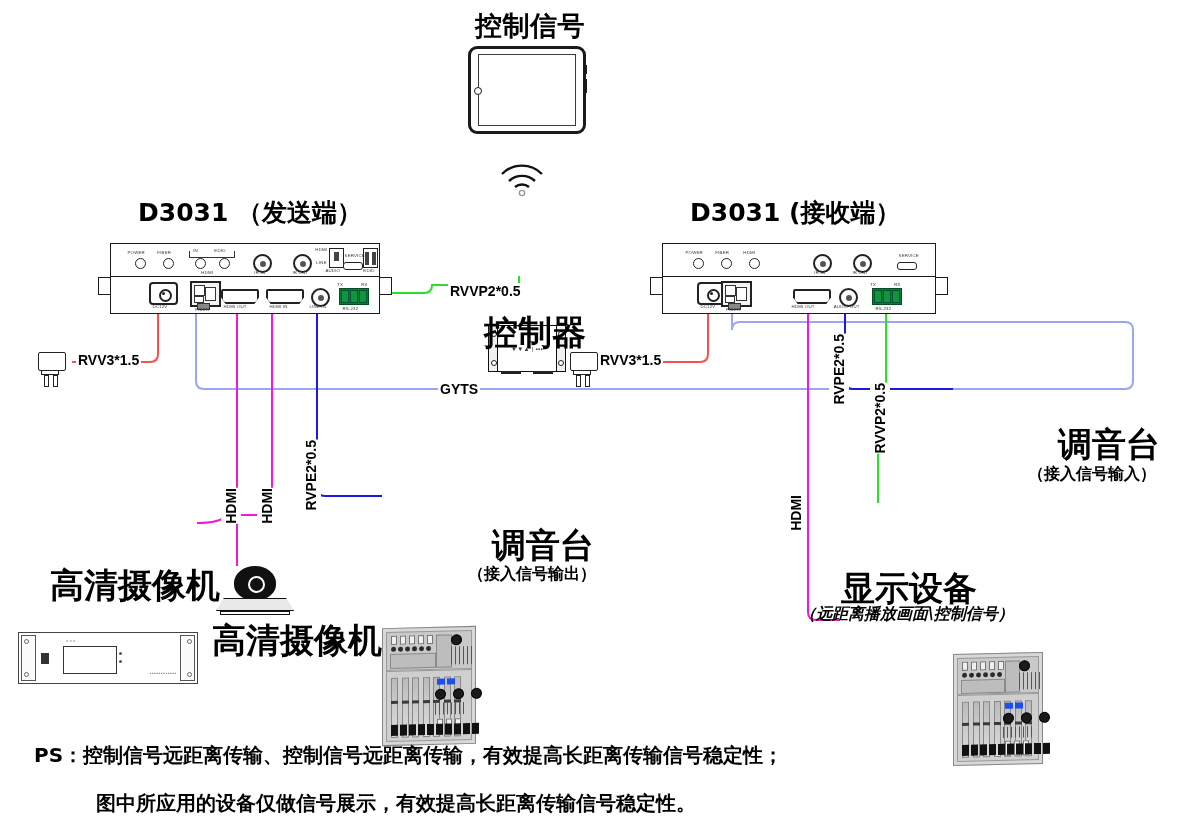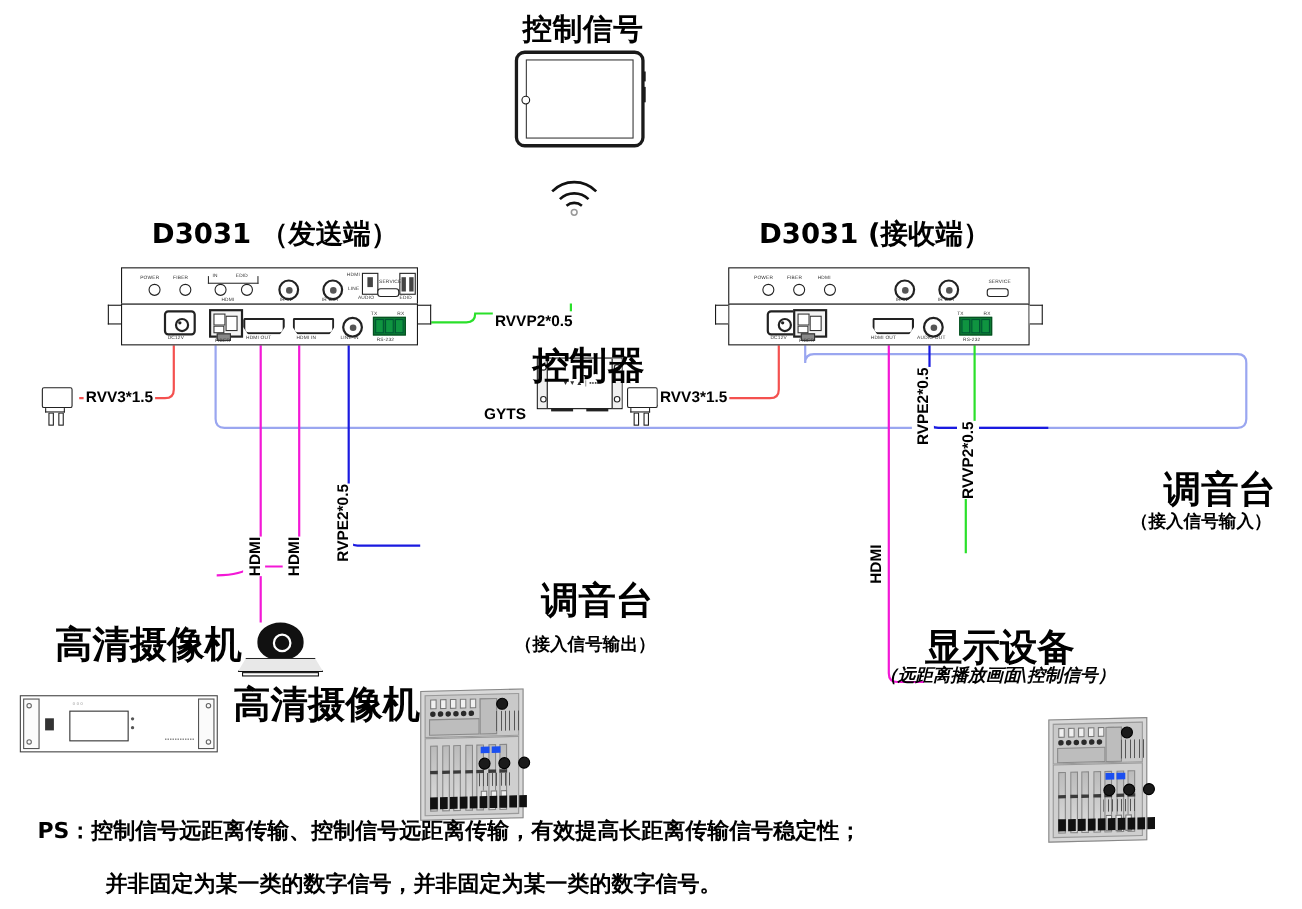--- a/index.html
+++ b/index.html
@@ -323,21 +323,21 @@
   <div class="plug-body"></div>
   <div class="plug-neck"></div>
   <div style="display:flex;gap:4px;margin-left:6px;">
     <div class="plug-pin"></div>
     <div class="plug-pin"></div>
   </div>
 </div>
 <div class="abs wire-label" style="left:598px;top:352px;">RVV3*1.5</div>
 
 <div class="abs wire-label" style="left:448px;top:283px;">RVVP2*0.5</div>
-<div class="abs wire-label" style="left:438px;top:368px;">GYTS</div>
+<div class="abs wire-label" style="left:438px;top:381px;">GYTS</div>
 <div class="abs wire-label vert" style="left:221px;top:488px;">HDMI</div>
 <div class="abs wire-label vert" style="left:257px;top:488px;">HDMI</div>
 <div class="abs wire-label vert" style="left:301px;top:440px;">RVPE2*0.5</div>
 <div class="abs wire-label vert" style="left:786px;top:495px;">HDMI</div>
 <div class="abs wire-label vert" style="left:829px;top:334px;">RVPE2*0.5</div>
 <div class="abs wire-label vert" style="left:870px;top:383px;">RVVP2*0.5</div>
 
 <div class="abs matrix" style="left:18px;top:497px;">
   <div class="mx-ear" style="left:2px;"></div>
   <div class="mx-ear" style="right:2px;"></div>
@@ -427,21 +427,21 @@
         <i></i>
         <i></i>
         <i></i>
         <i></i>
         <i></i>
         <i></i>
     </div>
   </div>
 </div>
 <div class="abs label-lg cn" style="left:492px;top:523px;">调音台</div>
-<div class="abs label-sm cn" style="left:468px;top:564px;margin-top:12px;">（接入信号输出）</div>
+<div class="abs label-sm cn" style="left:468px;top:564px;">（接入信号输出）</div>
 
 <div class="abs mixer" style="left:953px;top:348px;width:90px;height:112px;">
   <div class="mx-top">
     <div class="sliderow" style="left:4px;top:3px;height:9px;">
       <i></i>
         <i></i>
         <i></i>
         <i></i>
         <i></i>
         <i></i>
@@ -500,13 +500,13 @@
     </div>
   </div>
 </div>
 <div class="abs label-lg cn" style="left:1058px;top:422px;">调音台</div>
 <div class="abs label-sm cn" style="left:1028px;top:464px;">（接入信号输入）</div>
 
 <div class="abs label-lg cn" style="left:841px;top:566px;">显示设备</div>
 <div class="abs label-sm cn" style="left:800px;top:604px;font-style:italic;">（远距离播放画面\控制信号）</div>
 
 <div class="abs ps cn" style="left:34px;top:745px;">PS：控制信号远距离传输、控制信号远距离传输，有效提高长距离传输信号稳定性；</div>
-<div class="abs ps cn" style="left:96px;top:793px;">并非固定为某一类的数字信号，并非固定为某一类的数字信号。</div>
+<div class="abs ps cn" style="left:96px;top:793px;">图中所应用的设备仅做信号展示，有效提高长距离传输信号稳定性。</div>
 
 </body></html>

